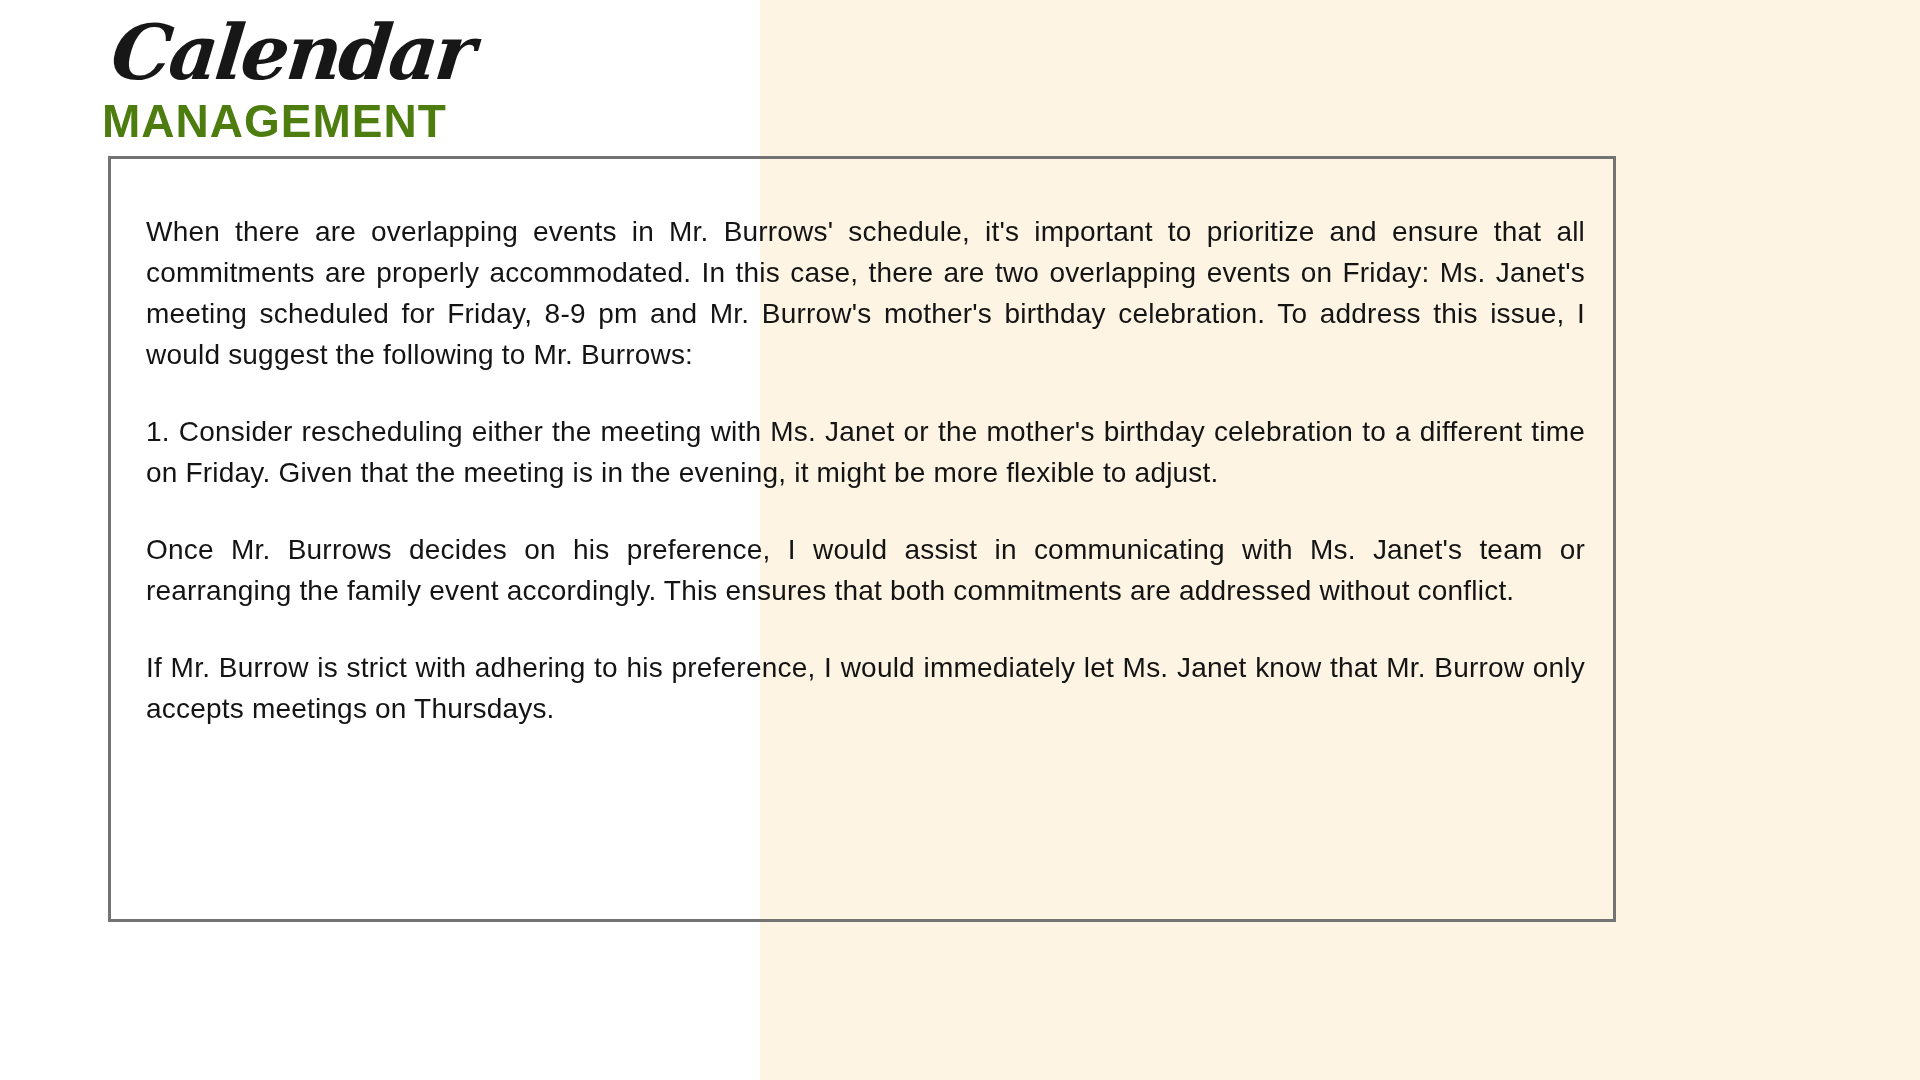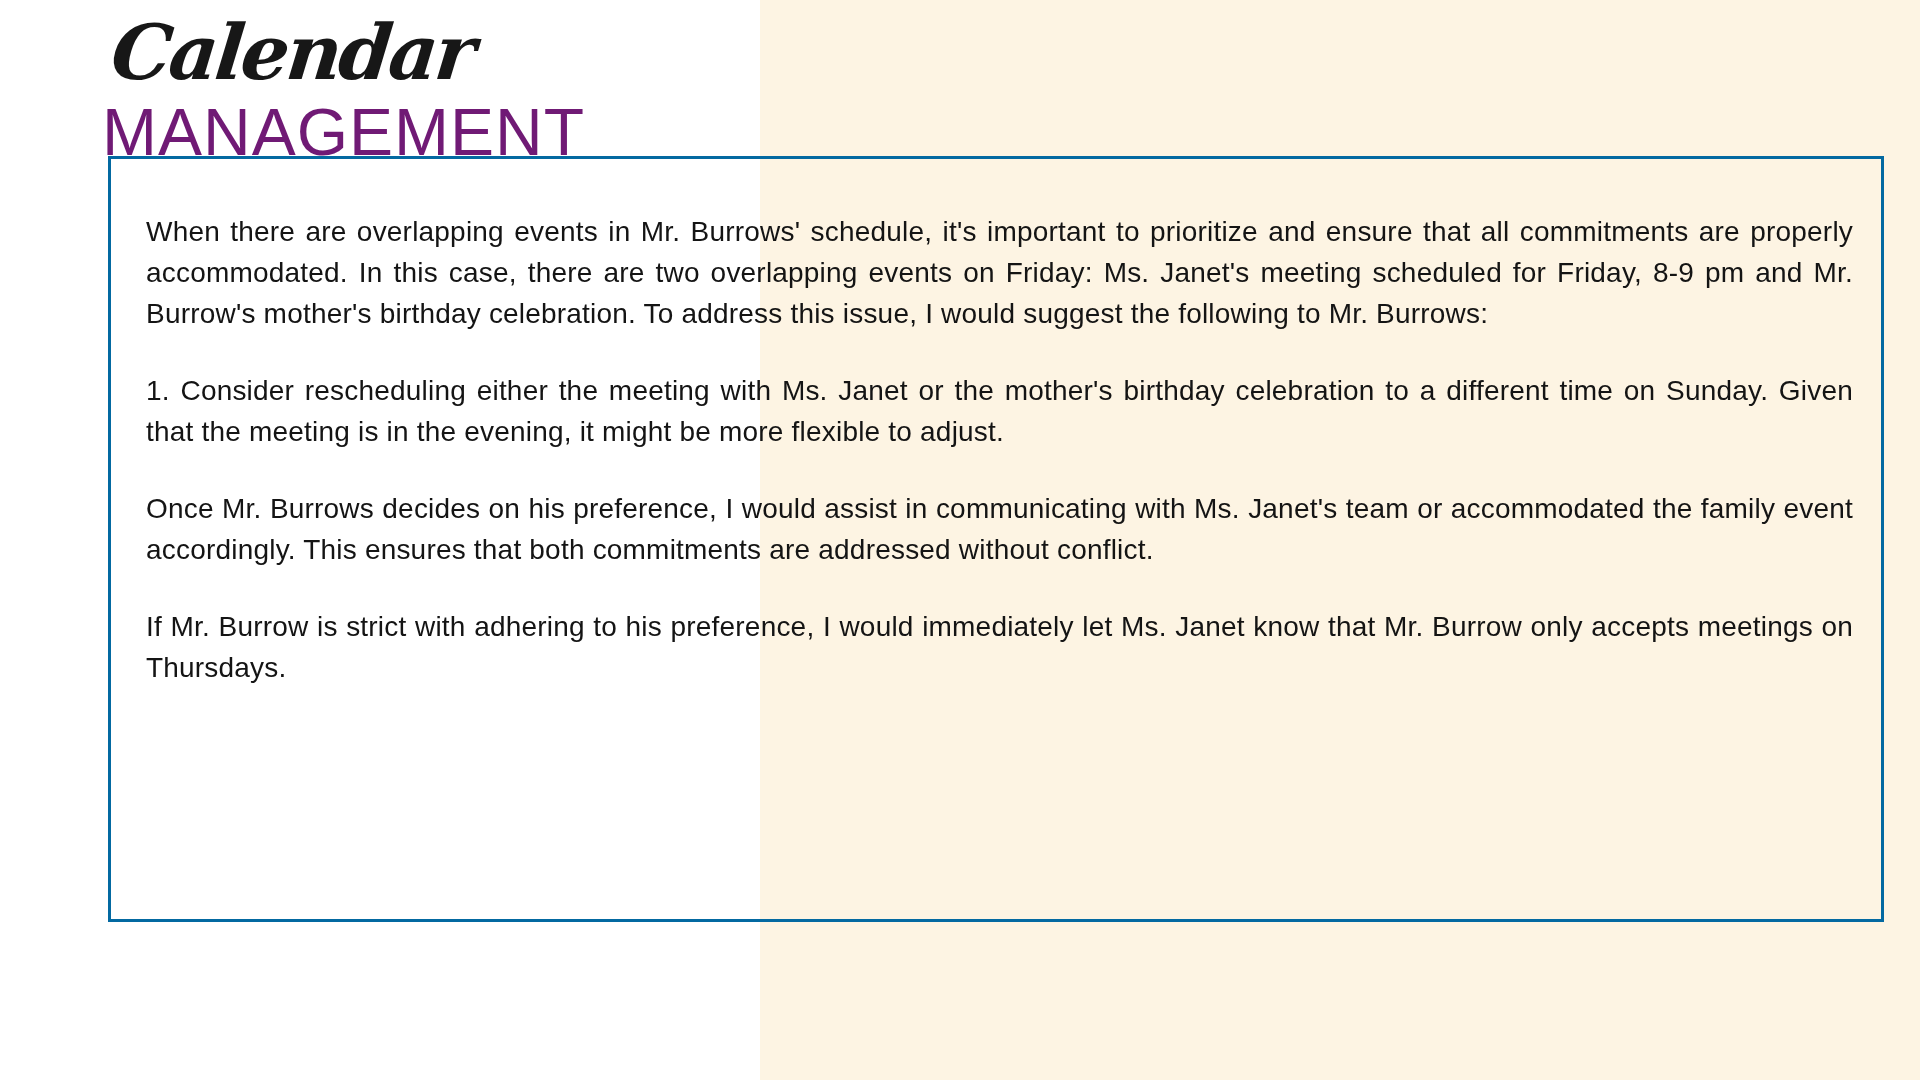--- a/index.html
+++ b/index.html
@@ -12,22 +12,22 @@
     width:1920px;height:1080px;position:relative;overflow:hidden;
     background:var(--paper);
     font-family:"Liberation Sans", sans-serif;
     color:var(--ink);
   }
   .accent-band{
     position:absolute;left:760px;top:0;width:1160px;height:1080px;
     background:var(--accent);
   }
   .content-box{
-    position:absolute;left:108px;top:156px;width:1776px;height:766px;
-    border:3px solid #0369a1;box-sizing:border-box;
+    position:absolute;left:108px;top:156px;width:1508px;height:766px;
+    border:3px solid #737373;box-sizing:border-box;
     background:transparent;
   }
   .text-area{
     position:absolute;left:35px;top:52px;right:28px;
   }
   .text-area p{
     margin:0 0 36px 0;
     font-size:28px;line-height:41px;letter-spacing:0.2px;
     text-align:justify;
     color:var(--ink);
@@ -37,36 +37,36 @@
     position:absolute;left:112px;top:8px;
     font-family:"DejaVu Serif", serif;
     font-style:italic;font-weight:700;
     font-size:76px;letter-spacing:-3px;
     transform:skewX(-6deg);
     color:#171717;
     white-space:nowrap;
   }
   .main-title{
     position:absolute;left:102px;top:94px;
-    font-size:66px;font-weight:400;letter-spacing:1px;
+    font-size:46px;font-weight:700;letter-spacing:1px;
     font-family:"Liberation Sans", sans-serif;
-    color:#701a75;
+    color:#4d7c0f;
     white-space:nowrap;
   }
 </style>
 </head>
 <body>
 
 <div class="accent-band"></div>
 
 <div class="content-box">
   <div class="text-area">
     <p>When there are overlapping events in Mr. Burrows' schedule, it's important to prioritize and ensure that all commitments are properly accommodated. In this case, there are two overlapping events on Friday: Ms. Janet's meeting scheduled for Friday, 8-9 pm and Mr. Burrow's mother's birthday celebration. To address this issue, I would suggest the following to Mr. Burrows:</p>
-    <p>1. Consider rescheduling either the meeting with Ms. Janet or the mother's birthday celebration to a different time on Sunday. Given that the meeting is in the evening, it might be more flexible to adjust.</p>
-    <p>Once Mr. Burrows decides on his preference, I would assist in communicating with Ms. Janet's team or accommodated the family event accordingly. This ensures that both commitments are addressed without conflict.</p>
+    <p>1. Consider rescheduling either the meeting with Ms. Janet or the mother's birthday celebration to a different time on Friday. Given that the meeting is in the evening, it might be more flexible to adjust.</p>
+    <p>Once Mr. Burrows decides on his preference, I would assist in communicating with Ms. Janet's team or rearranging the family event accordingly. This ensures that both commitments are addressed without conflict.</p>
     <p>If Mr. Burrow is strict with adhering to his preference, I would immediately let Ms. Janet know that Mr. Burrow only accepts meetings on Thursdays.</p>
   </div>
 </div>
 
 <div class="title-block">
   <div class="script-title">Calendar</div>
   <div class="main-title">MANAGEMENT</div>
 </div>
 
 </body></html>

